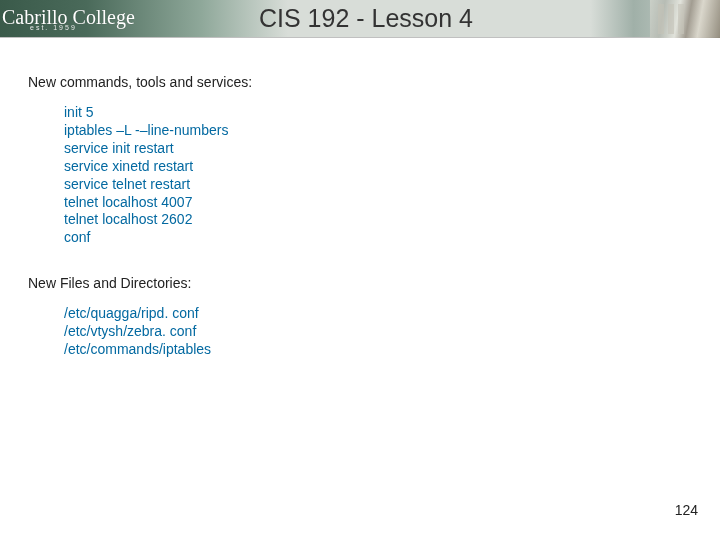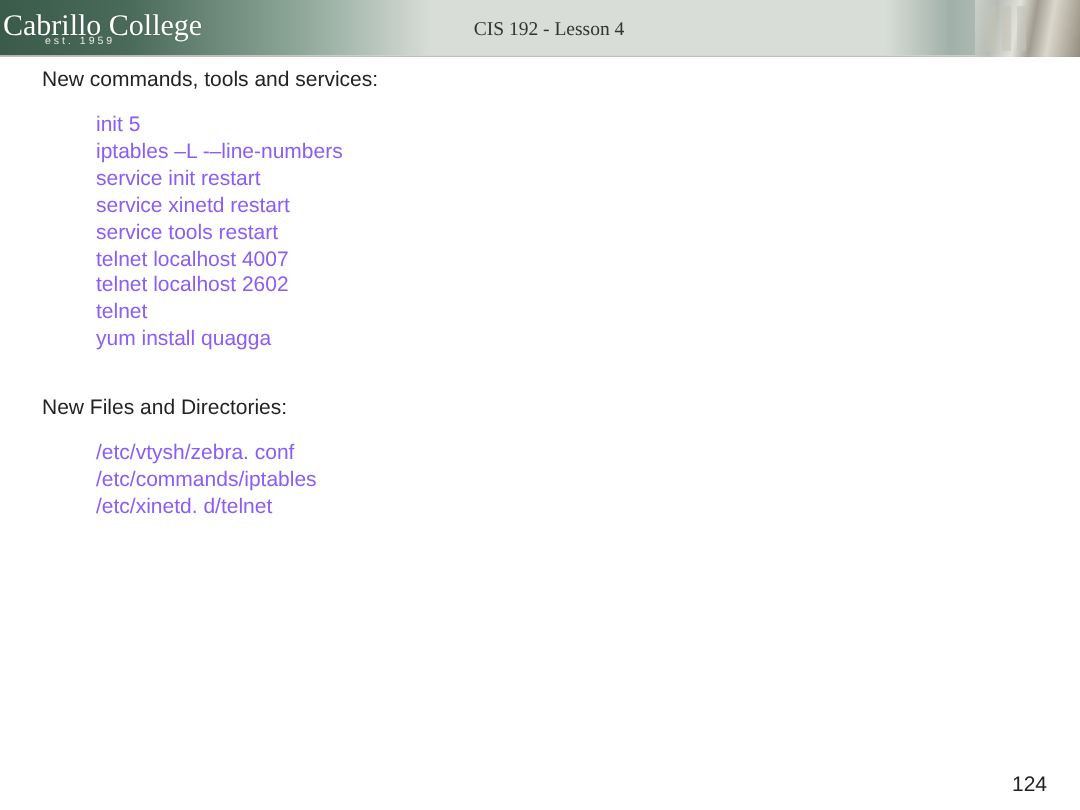--- a/index.html
+++ b/index.html
@@ -40,63 +40,63 @@
   .logo-sub {
     font-size: 7px;
     letter-spacing: 2px;
     color: #e8e8e8;
     margin-top: -2px;
     margin-left: 28px;
   }
   .header-title {
     width: 100%;
     text-align: center;
-    font-size: 13px;
+    font-size: 25px;
     color: #333333;
-    font-family: Liberation Serif, serif;
+    font-family: Liberation Sans, sans-serif;
     margin-left: 12px;
   }
   .header-right-img {
     position: absolute;
     right: 0;
     top: 0;
     width: 70px;
     height: 38px;
     background: linear-gradient(100deg, #d0d4cc 0%, #b8bcb4 20%, #e8e8e0 40%, #9c9488 55%, #ddd8cc 70%, #888070 100%);
     opacity: 0.85;
   }
   .header-right-img::before {
     content: "";
     position: absolute;
     left: 8px; top: 4px; width: 6px; height: 30px;
     background: #c8c4b8;
     box-shadow: 10px 0 0 #c8c4b8, 20px 0 0 #c8c4b8;
     opacity: 0.6;
   }
   .content {
-    padding: 6px 28px 0 28px;
+    padding: 36px 28px 0 28px;
   }
   .section-heading {
     font-size: 14px;
     color: #222;
     margin-bottom: 14px;
   }
   .item-list {
     margin-left: 36px;
     margin-bottom: 28px;
   }
   .item-line {
     font-size: 14px;
-    color: #8b5cf6;
+    color: #0369a1;
     line-height: 1.28;
   }
   .page-number {
     position: absolute;
     right: 22px;
-    bottom: 10px;
+    bottom: 22px;
     font-size: 14px;
     color: #222;
   }
 </style>
 </head>
 <body>
 
 <div class="header-bar">
   <div class="logo-block">
     <div class="logo-script">Cabrillo College</div>
@@ -107,29 +107,28 @@
 </div>
 
 <div class="content">
 
   <div class="section-heading">New commands, tools and services:</div>
   <div class="item-list">
     <div class="item-line">init 5</div>
     <div class="item-line">iptables –L -–line-numbers</div>
     <div class="item-line">service init restart</div>
     <div class="item-line">service xinetd restart</div>
-    <div class="item-line">service tools restart</div>
+    <div class="item-line">service telnet restart</div>
     <div class="item-line">telnet localhost 4007</div>
     <div class="item-line">telnet localhost 2602</div>
-    <div class="item-line">telnet</div>
-    <div class="item-line">yum install quagga</div>
+    <div class="item-line">conf</div>
   </div>
 
   <div class="section-heading">New Files and Directories:</div>
   <div class="item-list">
+    <div class="item-line">/etc/quagga/ripd. conf</div>
     <div class="item-line">/etc/vtysh/zebra. conf</div>
     <div class="item-line">/etc/commands/iptables</div>
-    <div class="item-line">/etc/xinetd. d/telnet</div>
   </div>
 
 </div>
 
 <div class="page-number">124</div>
 
 </body></html>

